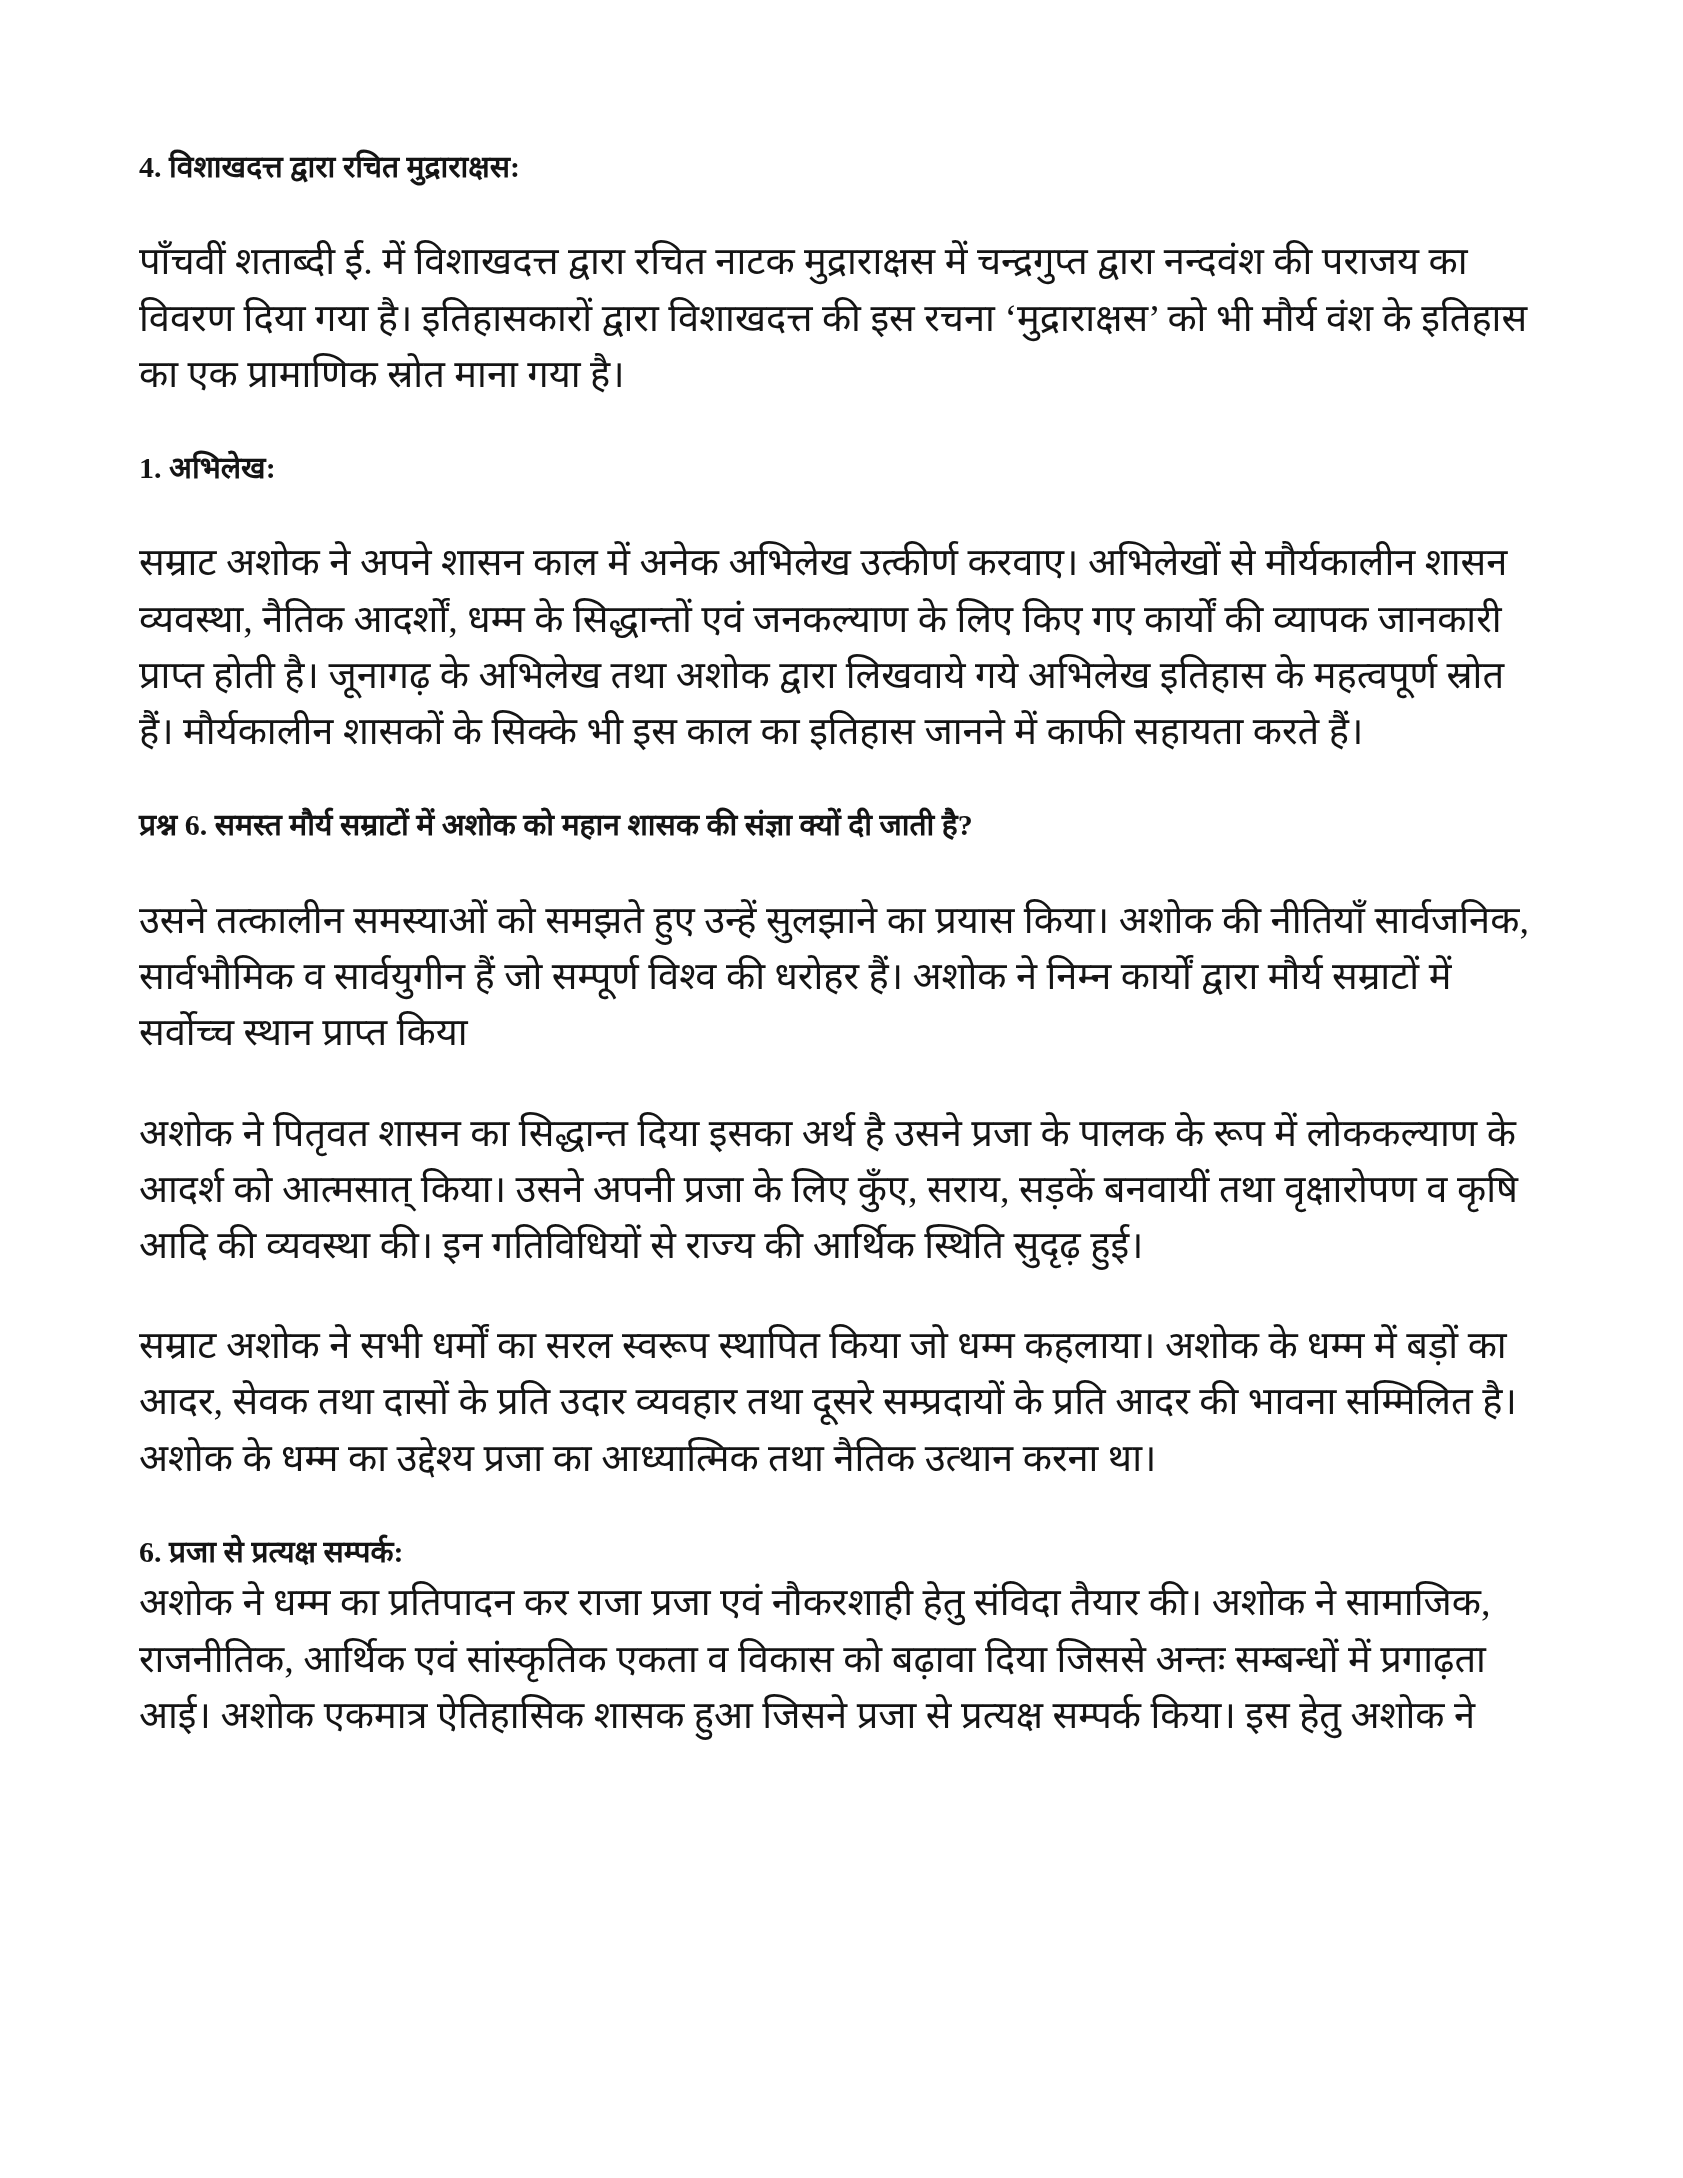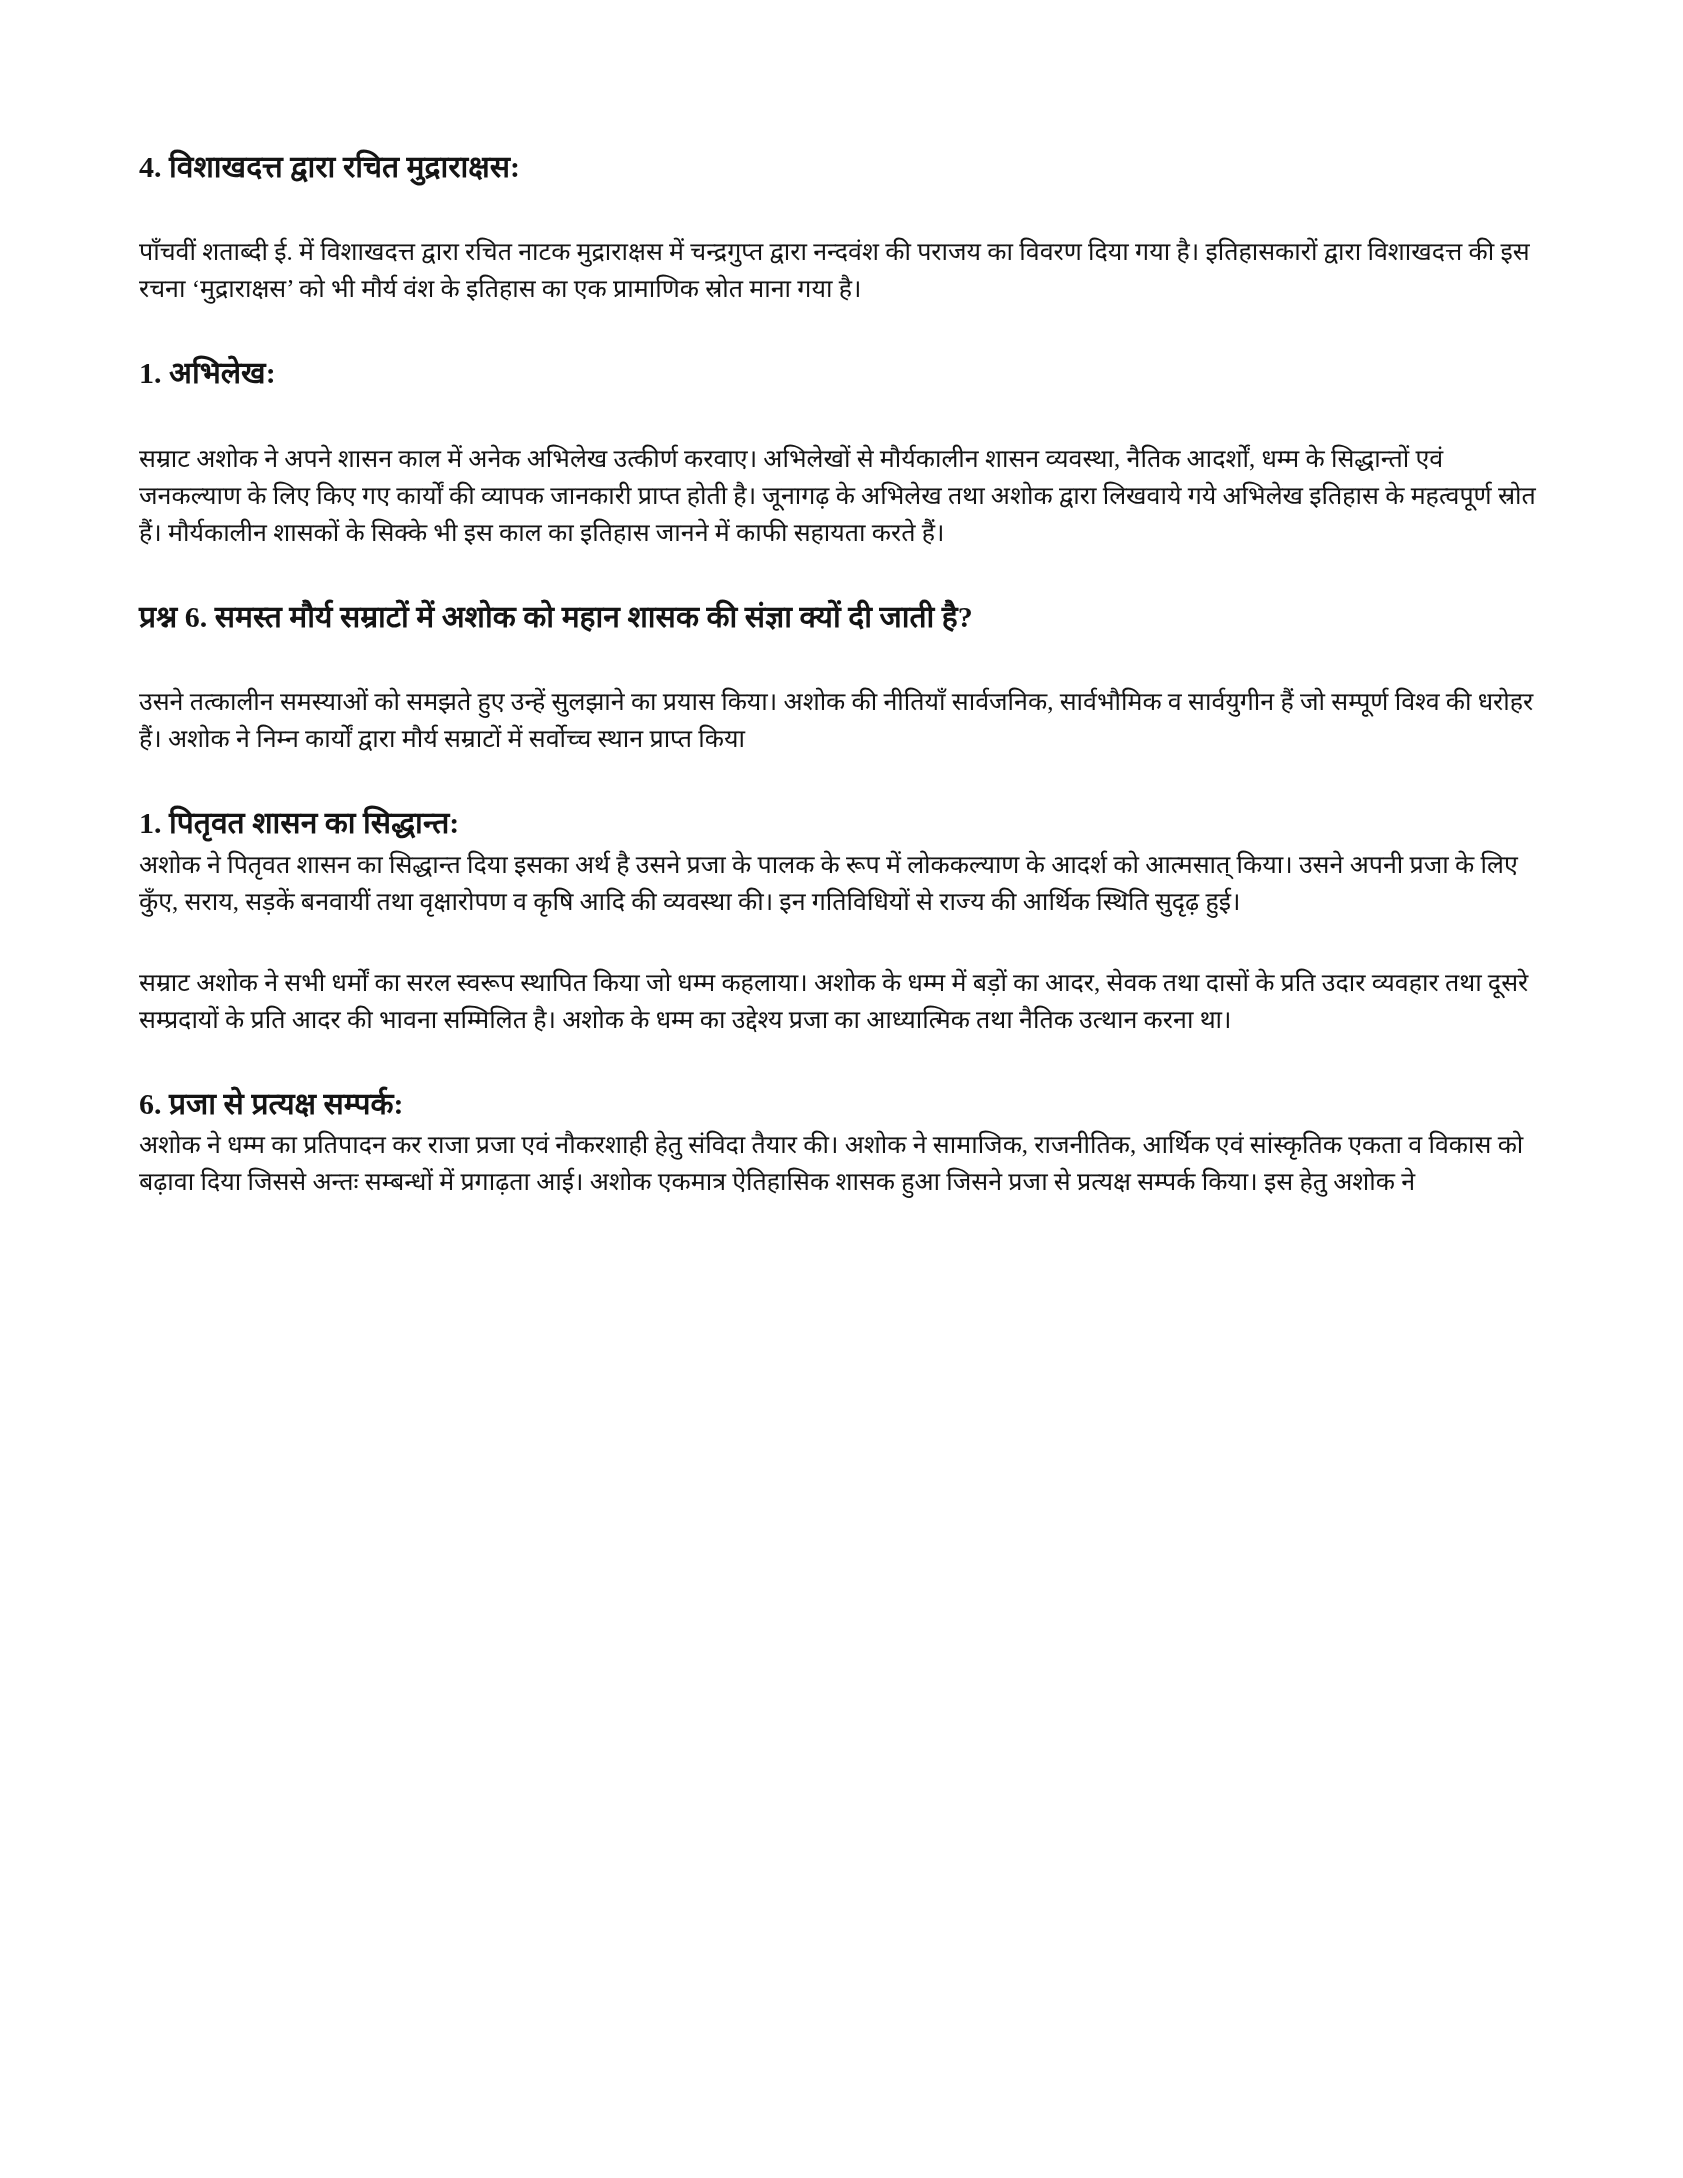--- a/index.html
+++ b/index.html
@@ -16,21 +16,21 @@
   }
   .doc-page {
     box-sizing: border-box;
     width: 1683px;
     height: 2178px;
     padding: 145px 139px 59px 139px;
     overflow: hidden;
     background: #ffffff;
   }
   .doc-page p, .doc-page h3 {
-    font-size: 25px;
+    font-size: 38px;
     line-height: 1.48;
     margin: 0 0 44px 0;
     text-align: left;
   }
   .doc-page h3 {
     font-weight: 700;
     font-size: 30px;
   }
   .spaced h3 { margin-bottom: 44px; }
   .attached { margin-bottom: 44px; }
@@ -53,21 +53,20 @@
     <h3>1. अभिलेख:</h3>
     <p>सम्राट अशोक ने अपने शासन काल में अनेक अभिलेख उत्कीर्ण करवाए। अभिलेखों से मौर्यकालीन शासन व्यवस्था, नैतिक आदर्शों, धम्म के सिद्धान्तों एवं जनकल्याण के लिए किए गए कार्यों की व्यापक जानकारी प्राप्त होती है। जूनागढ़ के अभिलेख तथा अशोक द्वारा लिखवाये गये अभिलेख इतिहास के महत्वपूर्ण स्रोत हैं। मौर्यकालीन शासकों के सिक्के भी इस काल का इतिहास जानने में काफी सहायता करते हैं।</p>
   </div>
 
   <div class="spaced">
     <h3>प्रश्न 6. समस्त मौर्य सम्राटों में अशोक को महान शासक की संज्ञा क्यों दी जाती है?</h3>
     <p>उसने तत्कालीन समस्याओं को समझते हुए उन्हें सुलझाने का प्रयास किया। अशोक की नीतियाँ सार्वजनिक, सार्वभौमिक व सार्वयुगीन हैं जो सम्पूर्ण विश्व की धरोहर हैं। अशोक ने निम्न कार्यों द्वारा मौर्य सम्राटों में सर्वोच्च स्थान प्राप्त किया</p>
   </div>
 
   <div class="attached">
-    <h3>1. पितृवत शासन का सिद्धान्त:</h3>
     <p>अशोक ने पितृवत शासन का सिद्धान्त दिया इसका अर्थ है उसने प्रजा के पालक के रूप में लोककल्याण के आदर्श को आत्मसात् किया। उसने अपनी प्रजा के लिए कुँए, सराय, सड़कें बनवायीं तथा वृक्षारोपण व कृषि आदि की व्यवस्था की। इन गतिविधियों से राज्य की आर्थिक स्थिति सुदृढ़ हुई।</p>
   </div>
 
   <div class="attached">
     <p>सम्राट अशोक ने सभी धर्मों का सरल स्वरूप स्थापित किया जो धम्म कहलाया। अशोक के धम्म में बड़ों का आदर, सेवक तथा दासों के प्रति उदार व्यवहार तथा दूसरे सम्प्रदायों के प्रति आदर की भावना सम्मिलित है। अशोक के धम्म का उद्देश्य प्रजा का आध्यात्मिक तथा नैतिक उत्थान करना था।</p>
   </div>
 
   <div class="attached">
     <h3>6. प्रजा से प्रत्यक्ष सम्पर्क:</h3>
     <p>अशोक ने धम्म का प्रतिपादन कर राजा प्रजा एवं नौकरशाही हेतु संविदा तैयार की। अशोक ने सामाजिक, राजनीतिक, आर्थिक एवं सांस्कृतिक एकता व विकास को बढ़ावा दिया जिससे अन्तः सम्बन्धों में प्रगाढ़ता आई। अशोक एकमात्र ऐतिहासिक शासक हुआ जिसने प्रजा से प्रत्यक्ष सम्पर्क किया। इस हेतु अशोक ने</p>

